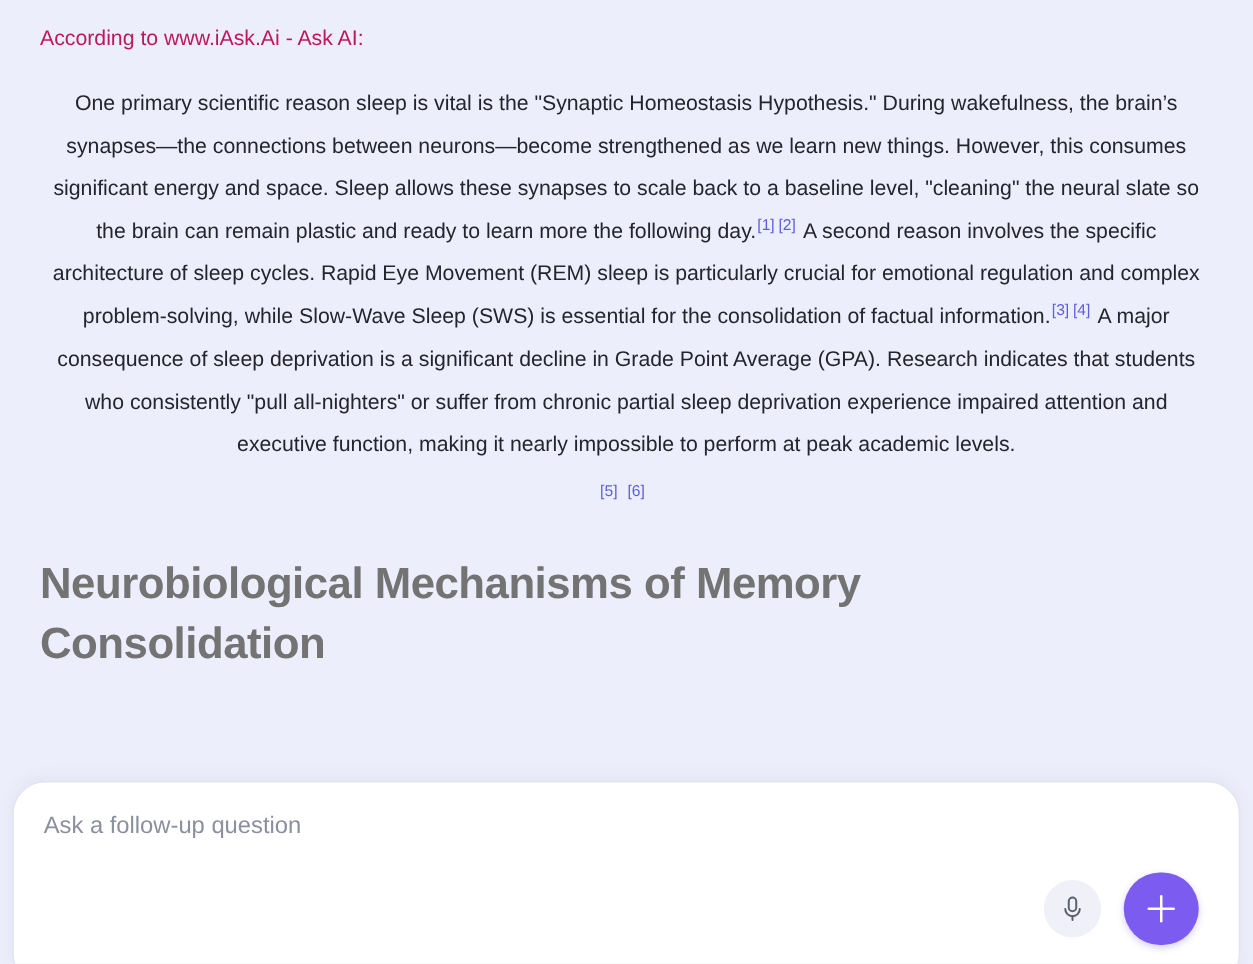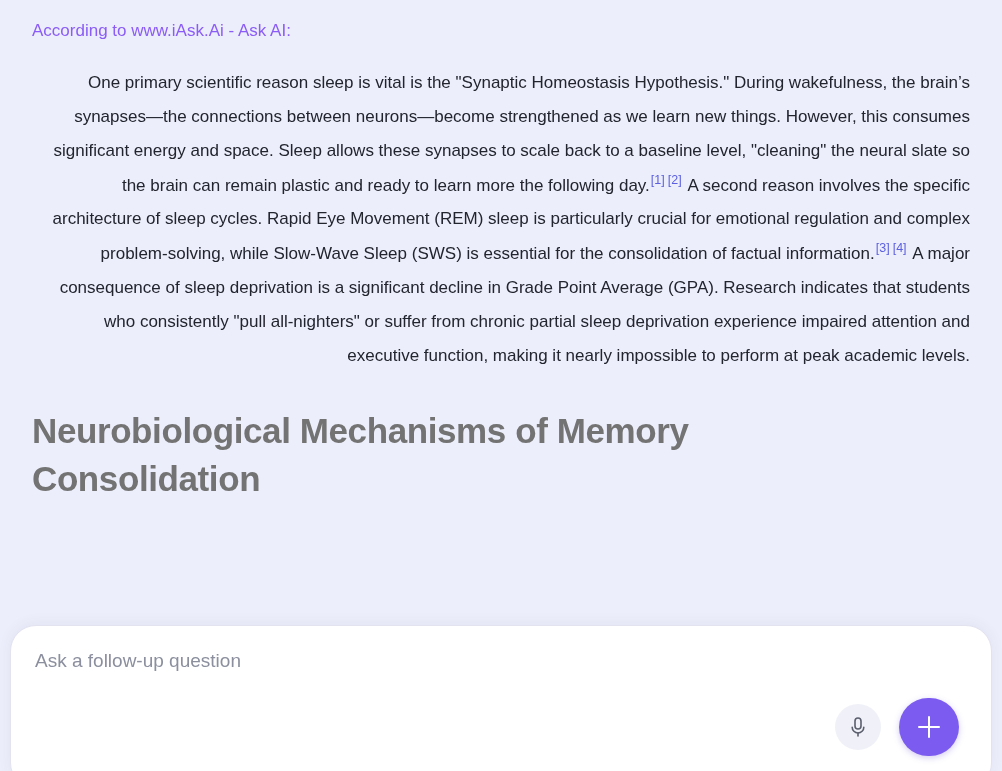--- a/index.html
+++ b/index.html
@@ -15,29 +15,29 @@
     overflow: hidden;
     position: relative;
   }
   .answer-area {
     padding: 18px 32px 0 32px;
     box-sizing: border-box;
   }
   .intro-line {
     font-size: 17px;
     line-height: 1.5;
-    color: #8b5cf6;
+    color: #be185d;
     margin: 0 0 22px 0;
   }
   .body-text {
     font-size: 17px;
     line-height: 2.0;
     color: #23252e;
     margin: 0;
-    text-align: right;
+    text-align: center;
   }
   .cite {
     color: #5b5fe0;
     font-size: 12.5px;
     vertical-align: super;
     margin: 0 2px 0 1px;
     cursor: pointer;
     white-space: nowrap;
   }
   .cite-baseline {
@@ -120,20 +120,23 @@
 <body>
 
 <div class="answer-area">
 
   <p class="intro-line">According to www.iAsk.Ai - Ask AI:</p>
 
   <div class="body-text">
     <span>One primary scientific reason sleep is vital is the "Synaptic Homeostasis Hypothesis." During wakefulness, the brain’s synapses—the connections between neurons—become strengthened as we learn new things. However, this consumes significant energy and space. Sleep allows these synapses to scale back to a baseline level, "cleaning" the neural slate so the brain can remain plastic and ready to learn more the following day.</span><span class="cite">[1]</span><span class="cite">[2]</span>
     <span>A second reason involves the specific architecture of sleep cycles. Rapid Eye Movement (REM) sleep is particularly crucial for emotional regulation and complex problem-solving, while Slow-Wave Sleep (SWS) is essential for the consolidation of factual information.</span><span class="cite">[3]</span><span class="cite">[4]</span>
     <span>A major consequence of sleep deprivation is a significant decline in Grade Point Average (GPA). Research indicates that students who consistently "pull all-nighters" or suffer from chronic partial sleep deprivation experience impaired attention and executive function, making it nearly impossible to perform at peak academic levels.</span>
+    <div class="trailing-cites">
+      <span class="cite-baseline">[5]</span><span class="cite-baseline">[6]</span>
+    </div>
   </div>
 
   <h2 class="section-heading">Neurobiological Mechanisms of Memory Consolidation</h2>
 </div>
 
 <div class="composer">
   <div class="composer-placeholder">Ask a follow-up question</div>
 
   <div class="mic-button">
     <svg width="20" height="22" viewBox="0 0 20 22">

